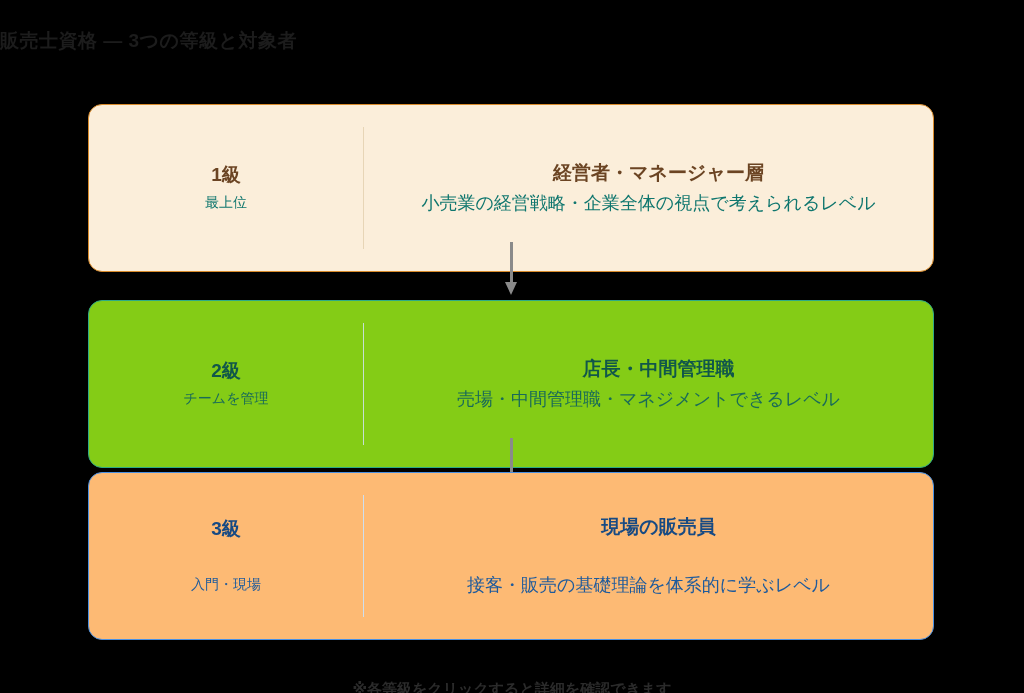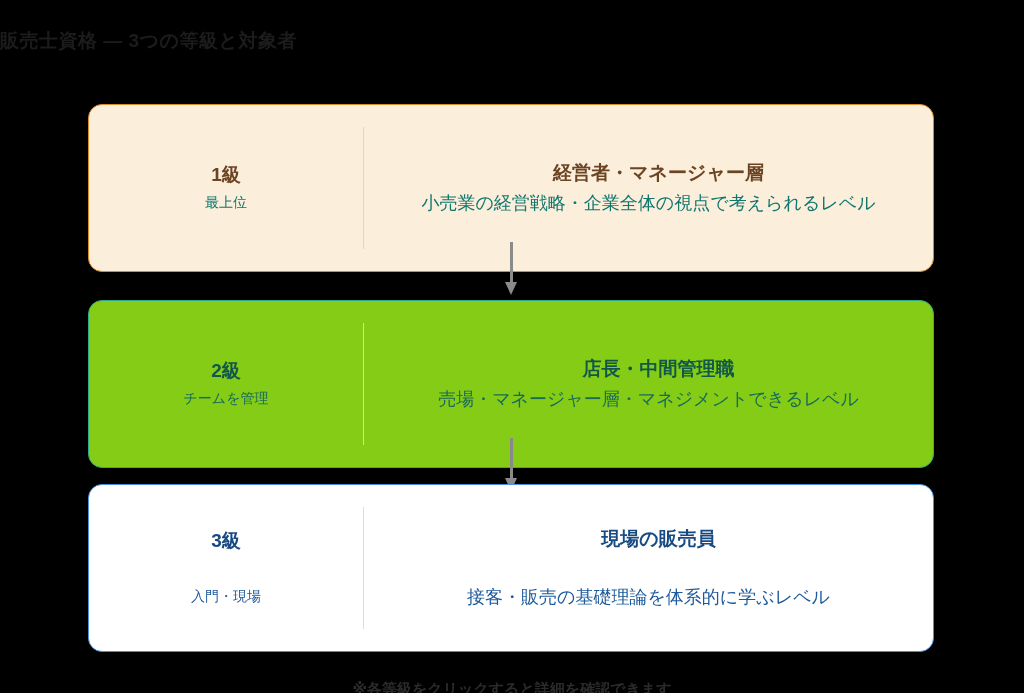--- a/index.html
+++ b/index.html
@@ -55,22 +55,22 @@
     top: 104px;
     background: #fbeeda;
     border: 1.5px solid #d98b2b;
   }
   .card-2 {
     top: 300px;
     background: #84cc16;
     border: 1.5px solid #2faa85;
   }
   .card-3 {
-    top: 484px;
-    background: #ffffff;
+    top: 472px;
+    background: #fdba74;
     border: 1.5px solid #4a90e2;
   }
 
   .card-left {
     width: 274px;
     flex: 0 0 274px;
     display: flex;
     flex-direction: column;
     align-items: center;
     justify-content: center;
@@ -204,21 +204,21 @@
   </div>
 
   <div class="grade-card card-2">
     <div class="card-left">
       <div class="grade-name">2級</div>
       <div class="grade-sub">チームを管理</div>
     </div>
     <div class="card-divider"></div>
     <div class="card-right">
       <div class="target-title">店長・中間管理職</div>
-      <div class="target-desc">売場・マネージャー層・マネジメントできるレベル</div>
+      <div class="target-desc">売場・中間管理職・マネジメントできるレベル</div>
     </div>
   </div>
 
   <div class="flow-arrow arrow-2">
     <div class="arrow-shaft"></div>
     <div class="arrow-head"></div>
   </div>
 
   <div class="grade-card card-3">
     <div class="card-left">

